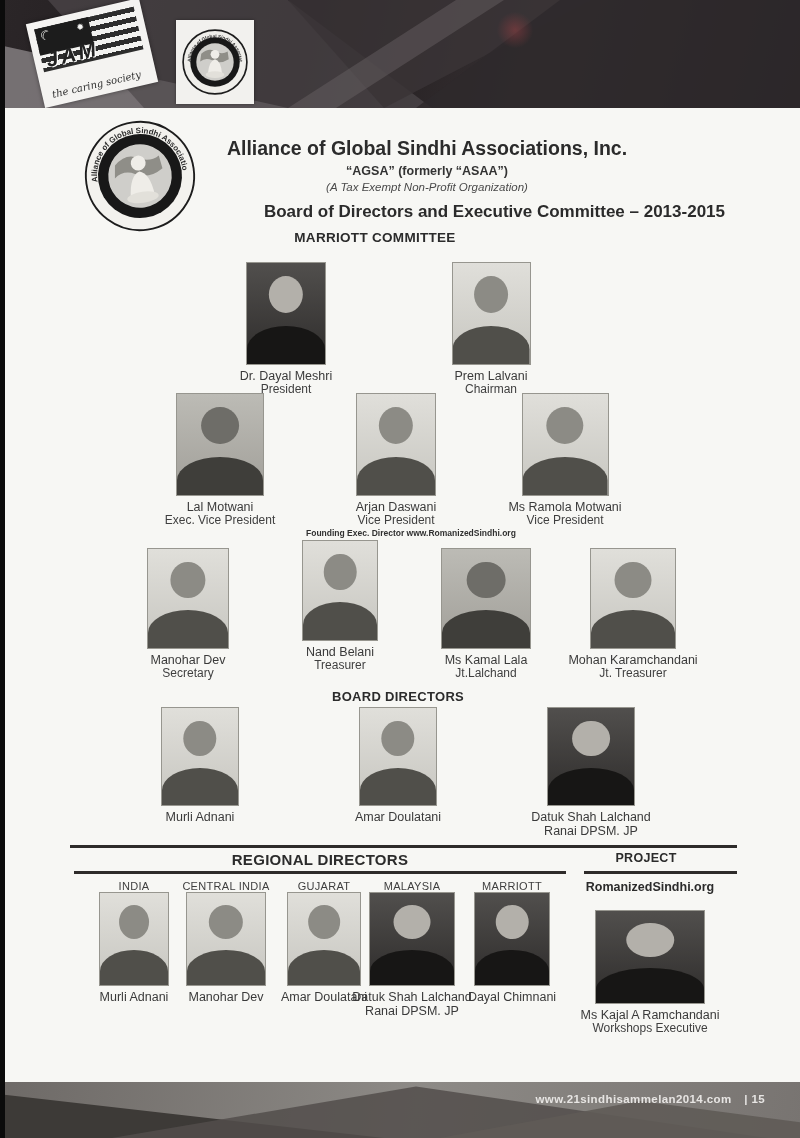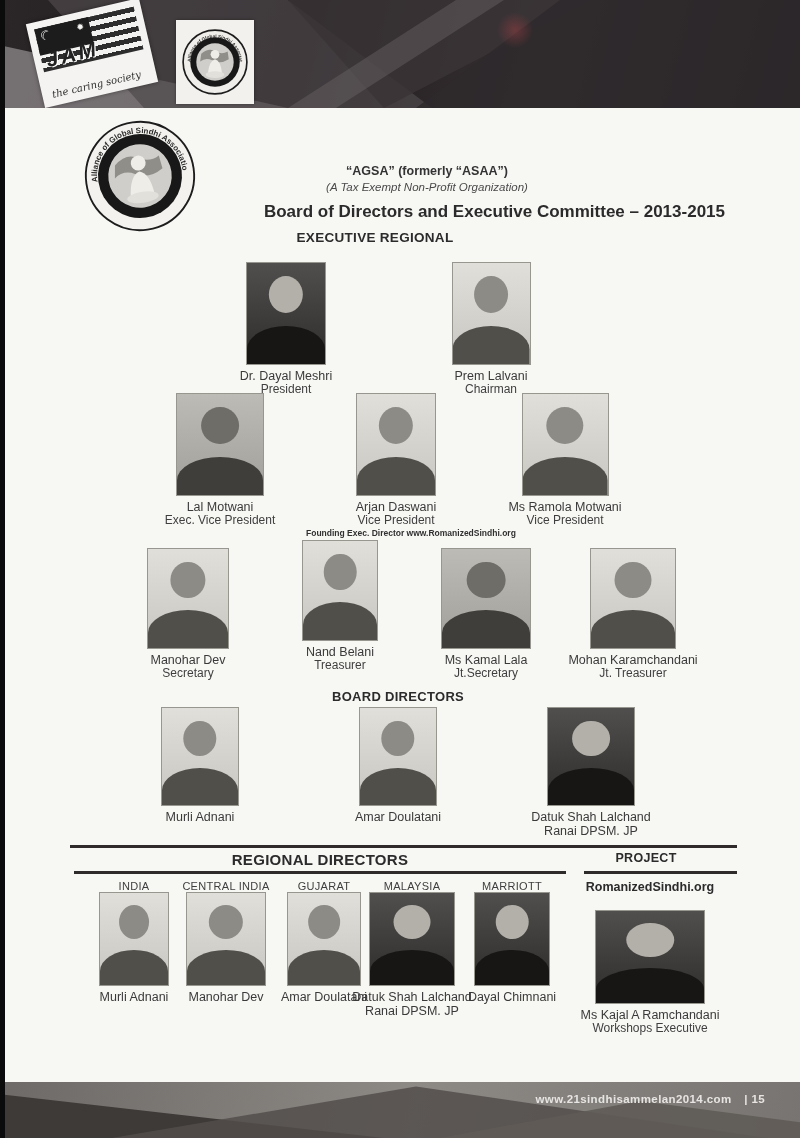--- a/index.html
+++ b/index.html
@@ -141,24 +141,25 @@
     <path d="M47 82 Q49 58 60 55 Q71 58 73 82 Q60 89 47 82 Z" fill="#efede8"></path>
     <ellipse cx="60" cy="83" rx="17" ry="6" fill="#e2e0da"></ellipse>
     <defs>
         <path id="arcB" d="M 14 60 A 46 46 0 0 1 106 60" fill="none"></path>
       </defs>
     <text font-size="8.5" fill="#2a2a2a" font-weight="bold">
       <textPath href="#arcB" startOffset="0%">Alliance of Global Sindhi Associations</textPath>
     </text>
   </svg>
 
+  <div class="h-org">Alliance of Global Sindhi Associations, Inc.</div>
   <div class="h-aka">“AGSA” (formerly “ASAA”)</div>
   <div class="h-tax">(A Tax Exempt Non-Profit Organization)</div>
   <div class="h-board">Board of Directors and Executive Committee – 2013-2015</div>
-  <div class="h-exec">EXECUTIVE REGIONAL</div>
+  <div class="h-exec">MARRIOTT COMMITTEE</div>
 
   <div class="member tone-dark" style="left:196px;top:262px;--pw:78px;--ph:101px">
     <div class="photo"></div>
     <div class="m-name">Dr. Dayal Meshri</div>
     <div class="m-role">President</div>
   </div>
   <div class="member tone-light" style="left:401px;top:262px;--pw:77px;--ph:101px">
     <div class="photo"></div>
     <div class="m-name">Prem Lalvani</div>
     <div class="m-role">Chairman</div>
@@ -187,21 +188,21 @@
     <div class="m-role">Secretary</div>
   </div>
   <div class="member tone-light" style="left:250px;top:540px;--pw:74px;--ph:99px">
     <div class="photo"></div>
     <div class="m-name">Nand Belani</div>
     <div class="m-role">Treasurer</div>
   </div>
   <div class="member tone-mid" style="left:396px;top:548px;--pw:88px;--ph:99px">
     <div class="photo"></div>
     <div class="m-name">Ms Kamal Lala</div>
-    <div class="m-role">Jt.Secretary</div>
+    <div class="m-role">Jt.Lalchand</div>
   </div>
   <div class="member tone-light" style="left:543px;top:548px;--pw:84px;--ph:99px">
     <div class="photo"></div>
     <div class="m-name">Mohan Karamchandani</div>
     <div class="m-role">Jt. Treasurer</div>
   </div>
 
   <div class="sec-heading" style="left:248px;top:689px;width:300px">BOARD DIRECTORS</div>
 
   <div class="member tone-light" style="left:110px;top:707px;--pw:76px;--ph:97px">

